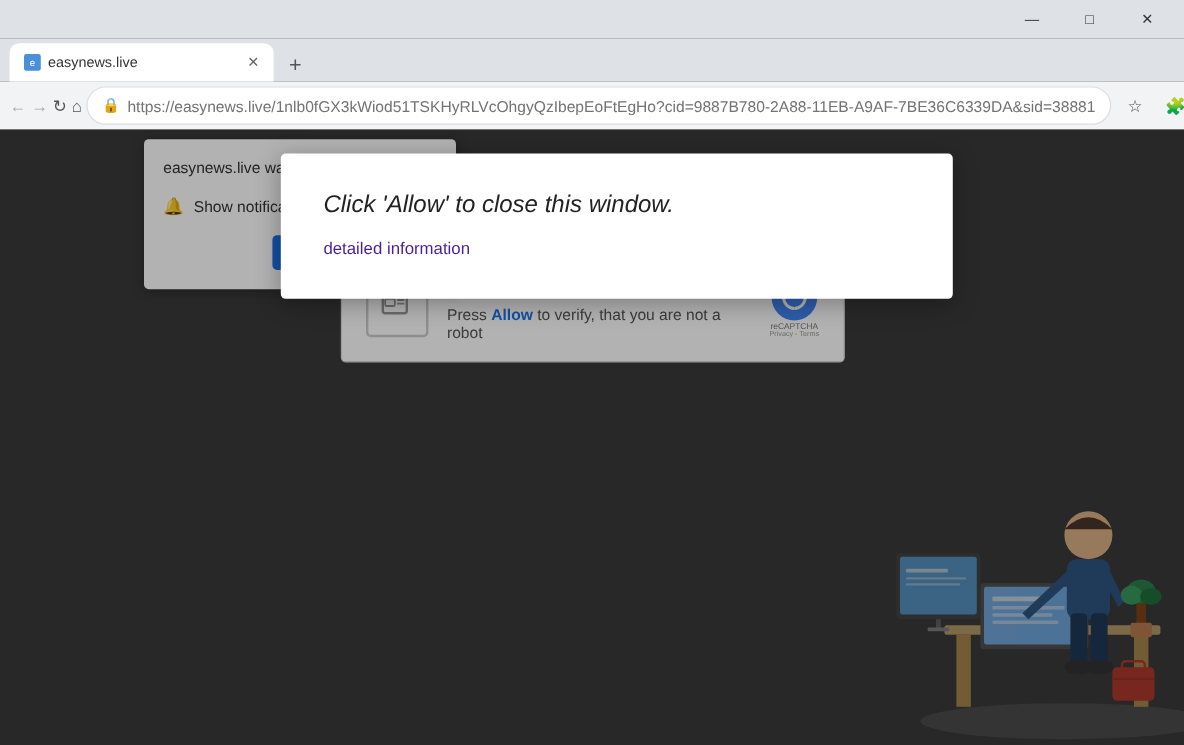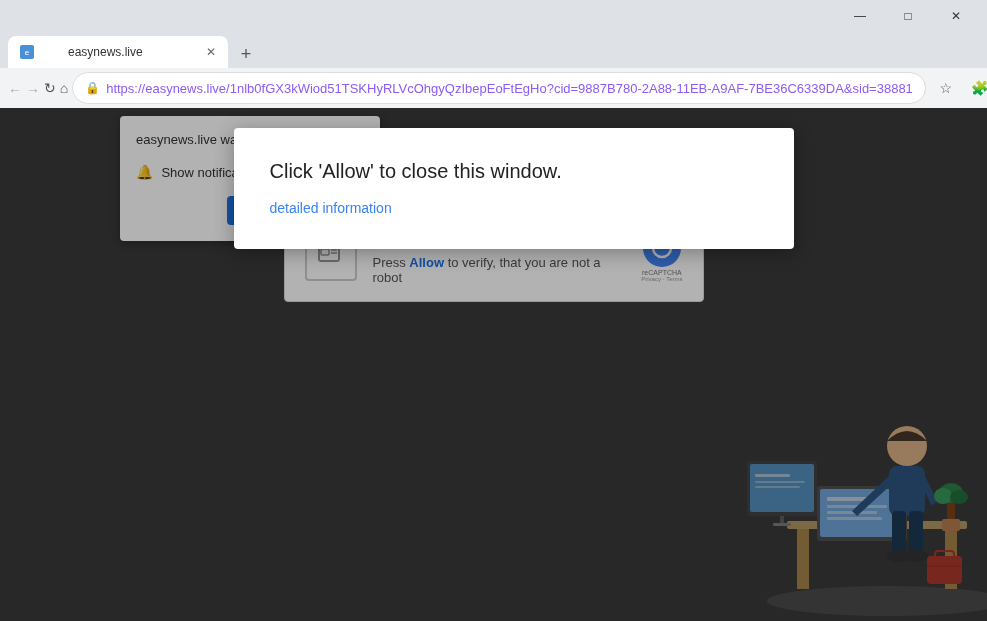--- a/index.html
+++ b/index.html
@@ -74,21 +74,20 @@
       justify-content: center;
       color: white;
       flex-shrink: 0;
     }
 
     .tab-title {
       flex: 1;
       overflow: hidden;
       text-overflow: ellipsis;
       white-space: nowrap;
-      margin-left: 28px;
     }
 
     .tab-close {
       width: 18px;
       height: 18px;
       border-radius: 50%;
       display: flex;
       align-items: center;
       justify-content: center;
       cursor: pointer;
@@ -148,21 +147,21 @@
     }
 
     .lock-icon {
       color: #555;
       font-size: 12px;
     }
 
     .address-text {
       flex: 1;
       font-size: 13px;
-      color: #8b5cf6;
+      color: #737373;
       overflow: hidden;
       text-overflow: ellipsis;
       white-space: nowrap;
     }
 
     .nav-icons {
       display: flex;
       gap: 2px;
     }
 
@@ -378,31 +377,32 @@
       max-width: 560px;
       width: 100%;
       margin-left: 40px;
     }
 
     .modal-title {
       font-size: 20px;
       font-weight: 500;
       color: #222;
       margin-bottom: 16px;
+      font-style: italic;
     }
 
     .modal-body {
       font-size: 14px;
       color: #555;
       line-height: 1.5;
       margin-bottom: 16px;
     }
 
     .modal-link {
-      color: #3b82f6;
+      color: #4c1d95;
       text-decoration: none;
       font-size: 14px;
     }
 
     
     .illus-svg {
       position: absolute;
       right: -20px;
       bottom: 0;
       opacity: 0.85;

